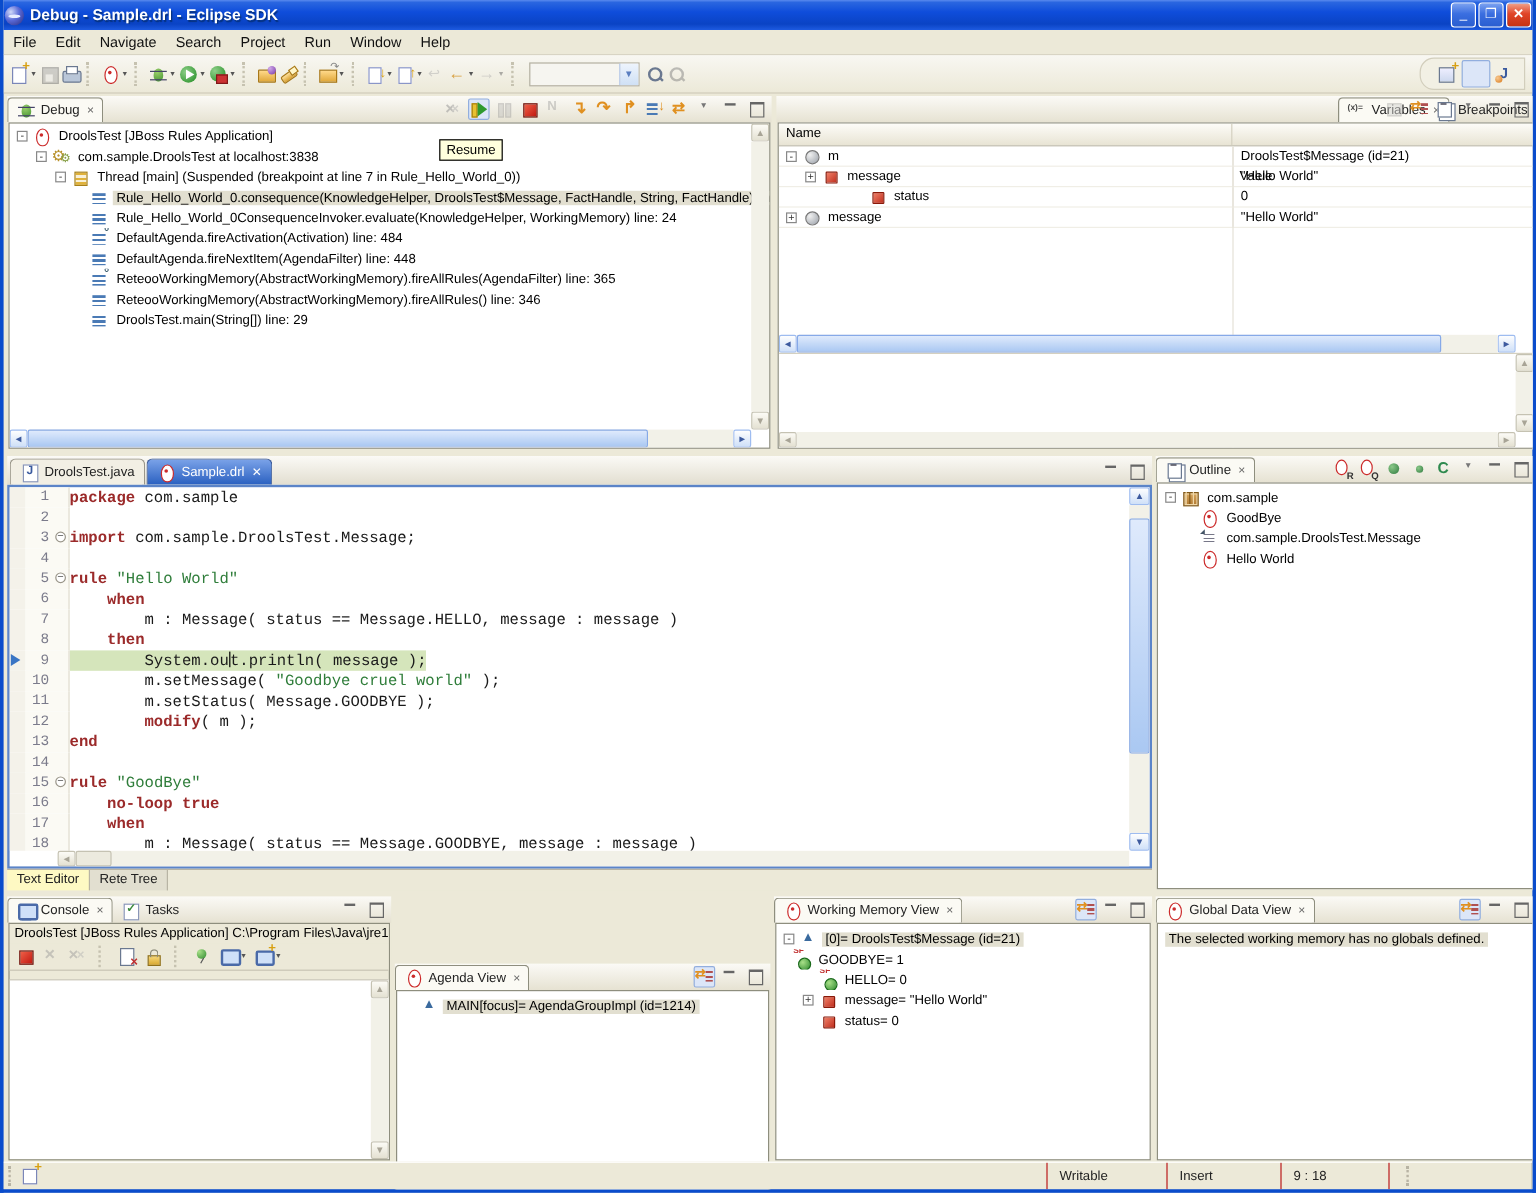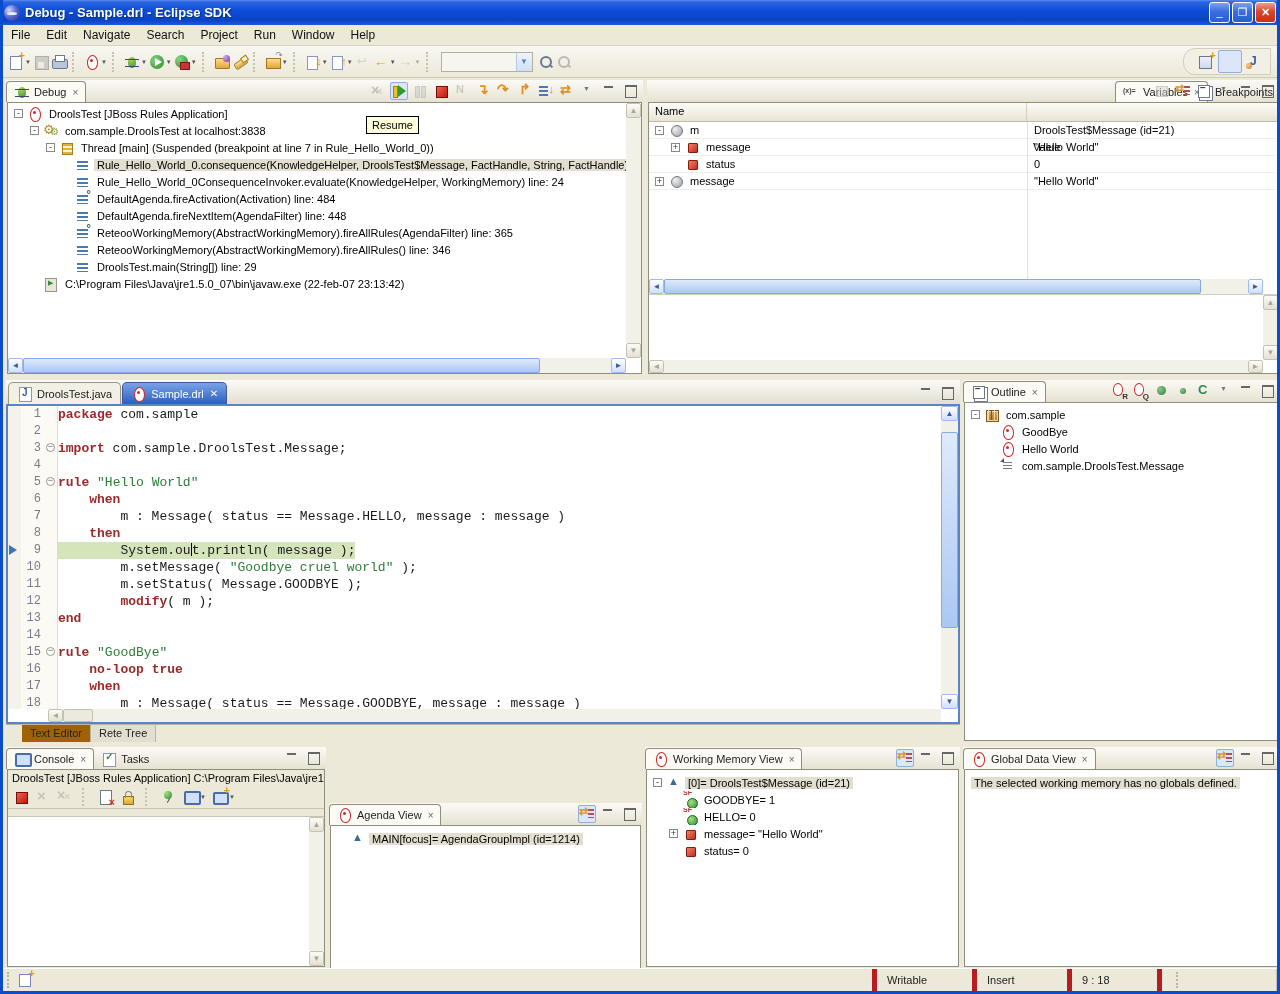--- a/index.html
+++ b/index.html
@@ -227,32 +227,32 @@
   .fold-dot { display:none; position:absolute; left:1px; top:3px; width:9px; height:9px; border:1px solid #9a968a; border-radius:50%; background:#fff; color:#555; font-size:9px; line-height:7px; text-align:center; }
   .fold-dot.show { display:block; }
   .ccode { line-height:17px; }
   .cline.cur .ccode { background:#d5e5bb; }
   .ccode .kw { color:#9b2a2a; font-weight:bold; }
   .ccode .str { color:#2f7d3a; }
   .ccode .pl { color:#1a1a1a; }
   .ccode .caret { display:inline-block; width:0; height:13px; border-left:1px solid #000; vertical-align:-2px; }
   .subtabs { position:absolute; left:0; right:0; bottom:0; height:18px; background:#ece9d8; display:flex; border-top:1px solid #b8b4a4; }
   .subtab { padding:2px 8px; font-size:11px; color:#222; border-right:1px solid #b8b4a4; background:#e2dfd0; }
-  .subtab.active { background:#a16207;margin-left:16px; }
+  .subtab.active { background:#fef9c3; }
 
   
   .tooltip { position:absolute; background:#ffffdd; border:1px solid #000; font-size:11px; padding:2px 5px; z-index:50; }
 
   
   .con-label { font-size:11px; padding:2px 4px; white-space:nowrap; overflow:hidden; background:#ece9d8; }
   .con-toolbar { display:flex; align-items:center; gap:4px; padding:2px 4px; background:#ece9d8; border-bottom:1px solid #c8c4b4; }
 
   
   .statusbar { position:absolute; left:0; top:968px; width:1274px; height:23px; background:#ece9d8; border-top:1px solid #fff; display:flex; align-items:center; font-size:11px; }
-  .sb-cell { height:100%; display:flex; align-items:center; padding:0 10px; border-left:5px solid #b91c1c; color:#222; }
+  .sb-cell { height:100%; display:flex; align-items:center; padding:0 10px; border-left:1px solid #b91c1c; color:#222; }
   .handle { width:4px; height:16px; border-left:2px dotted #b8b4a4; margin:0 4px; }
 </style>
 </head>
 <body>
 
 <div class="window" data-name="eclipse-window">
 
   <div class="titlebar" data-name="title-bar">
     <span class="eclipse-ball" data-name="eclipse-logo-icon"></span>
     <span class="ttl" data-name="window-title">Debug - Sample.drl - Eclipse SDK</span>
@@ -551,26 +551,20 @@
             <span class="tlabel" data-name="tree-item-label">ReteooWorkingMemory(AbstractWorkingMemory).fireAllRules() line: 346</span>
           </div>
 
           <div class="trow" data-name="debug-tree-row" style="padding-left: 54px;">
             <span class="expand" data-name="expand-toggle"></span>
             <span class="icon stackframe-icon" data-name="stackframe-icon"></span>
             <span class="tree-icon-gap"></span>
             <span class="tlabel" data-name="tree-item-label">DroolsTest.main(String[]) line: 29</span>
           </div>
 
-          <div class="trow" data-name="debug-tree-row" style="padding-left: 22px;">
-            <span class="expand" data-name="expand-toggle"></span>
-            <span class="icon process-terminated-icon" data-name="process-terminated-icon"></span>
-            <span class="tree-icon-gap"></span>
-            <span class="tlabel" data-name="tree-item-label">C:\Program Files\Java\jre1.5.0_07\bin\javaw.exe (22-feb-07 23:13:42)</span>
-          </div>
         </div>
       <div class="sb h" data-name="debug-hscrollbar" style="left:0;right:15px;bottom:0;">
         <span class="btn" data-name="scroll-left-icon">◄</span>
         <span class="track">
             <span class="thumb" style="left:0;width:88%;"></span>
           </span>
         <span class="btn" data-name="scroll-right-icon">►</span>
       </div>
       <div class="sb v grey" data-name="debug-vscrollbar" style="top:0;bottom:15px;right:0;">
         <span class="btn" data-name="scroll-up-icon">▲</span>
@@ -643,21 +637,21 @@
               <span class="expand on" data-name="expand-toggle">
                 <span>+</span>
               </span>
               <span class="icon private-field-icon" data-name="private-field-icon"></span>
               <span class="tree-icon-gap"></span>
               <span class="tlabel" data-name="variable-name">message</span>
             </span>
             <span style="position:absolute;left:378px;top:0;line-height:17px;padding-left:6px;border-left:1px solid #e4e2d8;height:17px;" data-name="variable-value">"Hello World"</span>
           </div>
 
-          <div class="trow" data-name="variable-row" style="position:relative;border-bottom:1px solid #f0eee6;">
+          <div class="trow" data-name="variable-row" style="position:relative;border-bottom:1px solid #f0eee6;padding-left:39px;">
             <span style="display: flex; align-items: center; width: 378px; overflow: hidden; padding-left: 22px;">
               <span class="expand" data-name="expand-toggle"></span>
               <span class="icon private-field-icon" data-name="private-field-icon"></span>
               <span class="tree-icon-gap"></span>
               <span class="tlabel" data-name="variable-name">status</span>
             </span>
             <span style="position:absolute;left:378px;top:0;line-height:17px;padding-left:6px;border-left:1px solid #e4e2d8;height:17px;" data-name="variable-value">0</span>
           </div>
 
           <div class="trow" data-name="variable-row" style="position:relative;border-bottom:1px solid #f0eee6;">
@@ -920,30 +914,30 @@
 
           <div class="trow" data-name="outline-tree-row" style="padding-left: 22px;">
             <span class="expand" data-name="expand-toggle"></span>
             <span class="icon drools-rule-icon" data-name="drools-rule-icon"></span>
             <span class="tree-icon-gap"></span>
             <span class="tlabel" data-name="tree-item-label">GoodBye</span>
           </div>
 
           <div class="trow" data-name="outline-tree-row" style="padding-left: 22px;">
             <span class="expand" data-name="expand-toggle"></span>
+            <span class="icon import-icon" data-name="import-icon"></span>
+            <span class="tree-icon-gap"></span>
+            <span class="tlabel" data-name="tree-item-label">com.sample.DroolsTest.Message</span>
+          </div>
+
+          <div class="trow" data-name="outline-tree-row" style="padding-left: 22px;">
+            <span class="expand" data-name="expand-toggle"></span>
             <span class="icon drools-rule-icon" data-name="drools-rule-icon"></span>
             <span class="tree-icon-gap"></span>
             <span class="tlabel" data-name="tree-item-label">Hello World</span>
-          </div>
-
-          <div class="trow" data-name="outline-tree-row" style="padding-left: 22px;">
-            <span class="expand" data-name="expand-toggle"></span>
-            <span class="icon import-icon" data-name="import-icon"></span>
-            <span class="tree-icon-gap"></span>
-            <span class="tlabel" data-name="tree-item-label">com.sample.DroolsTest.Message</span>
           </div>
         </div>
     </div>
   </div>
 
   <div class="panel" data-name="console-view" style="left:3px;top:747px;width:320px;height:221px;">
     <div class="tabrow">
       <div style="display:flex;align-items:flex-end;">
 
           <div class="vtab active" data-name="view-tab">
@@ -1090,21 +1084,21 @@
 
           <div class="trow hl" data-name="wm-tree-row" style="padding-left: 6px;">
             <span class="expand on" data-name="expand-toggle">
               <span>-</span>
             </span>
             <span class="icon fact-object-icon" data-name="fact-object-icon"></span>
             <span class="tree-icon-gap"></span>
             <span class="tlabel" data-name="tree-item-label">[0]= DroolsTest$Message  (id=21)</span>
           </div>
 
-          <div class="trow" data-name="wm-tree-row" style="padding-left: 22px;">
+          <div class="trow" data-name="wm-tree-row" style="">
             <span class="expand" data-name="expand-toggle"></span>
             <span class="icon static-field-icon" data-name="static-field-icon"></span>
             <span class="tree-icon-gap"></span>
             <span class="tlabel" data-name="tree-item-label">GOODBYE= 1</span>
           </div>
 
           <div class="trow" data-name="wm-tree-row" style="padding-left: 22px;">
             <span class="expand" data-name="expand-toggle"></span>
             <span class="icon static-field-icon" data-name="static-field-icon"></span>
             <span class="tree-icon-gap"></span>

